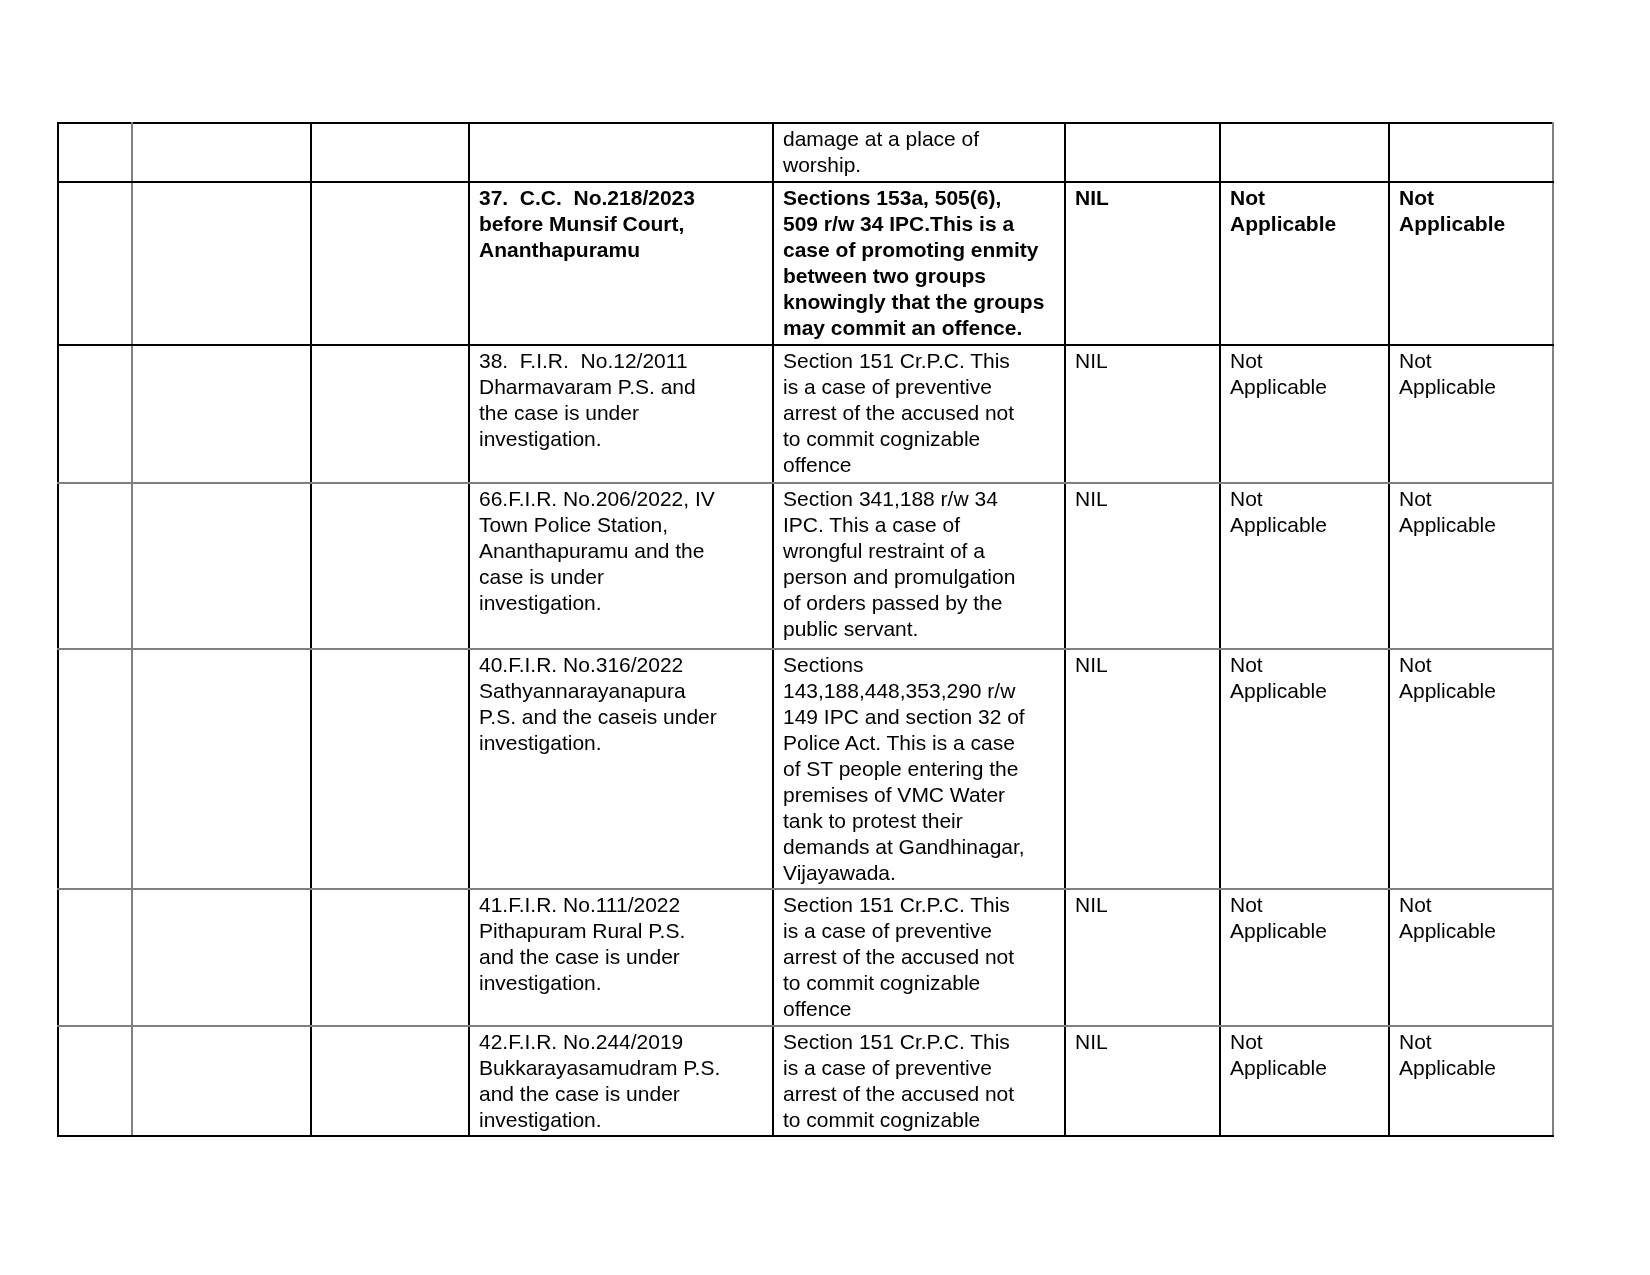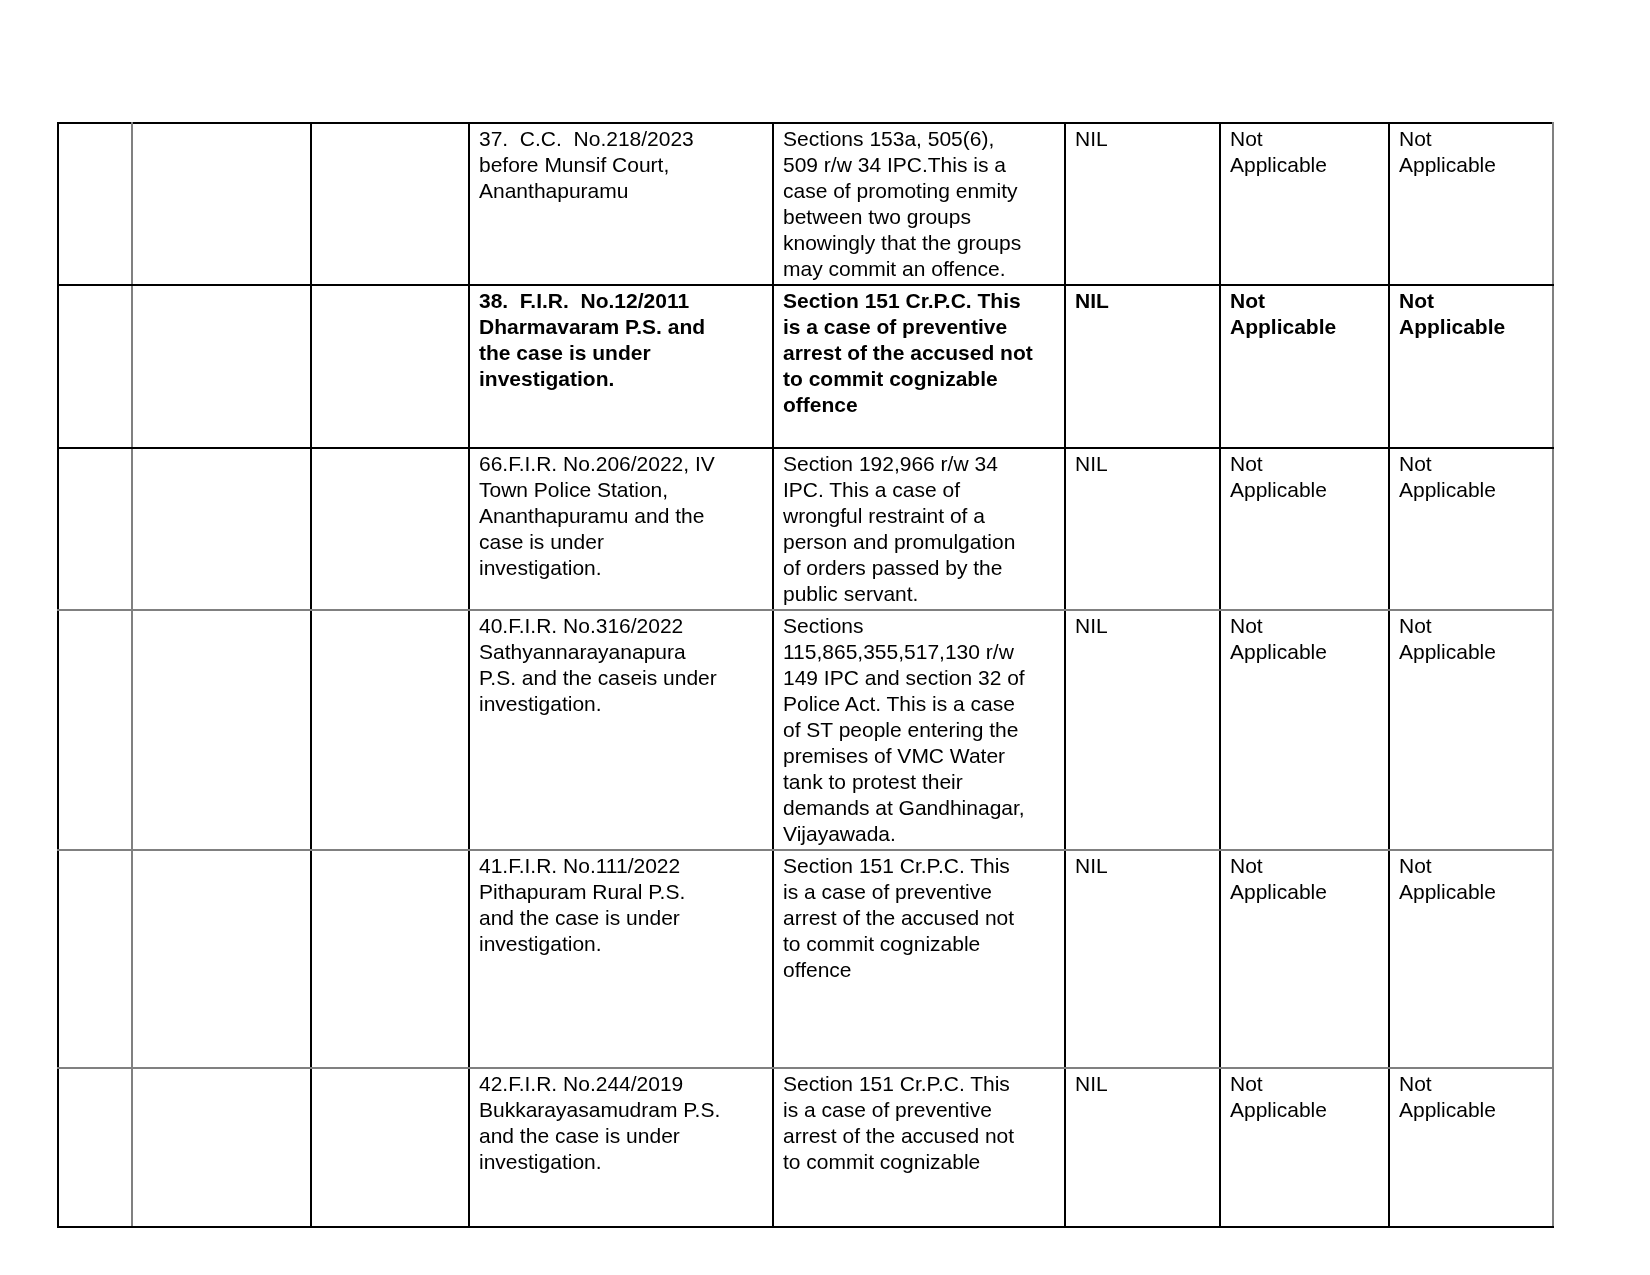--- a/index.html
+++ b/index.html
@@ -39,21 +39,21 @@
   table.cases tr:nth-child(2) td { border-bottom-color: #000000; }
   
   table.cases td:first-child { border-right-color: #808080; }
   table.cases td:last-child  { border-right-color: #808080; }
   
   table.cases tr:nth-child(1) td { height: 59px; }
   table.cases tr:nth-child(2) td { height: 163px; font-weight: bold; }
   table.cases tr:nth-child(3) td { height: 138px; }
   table.cases tr:nth-child(4) td { height: 166px; }
   table.cases tr:nth-child(5) td { height: 218px; }
-  table.cases tr:nth-child(6) td { height: 159px; }
+  table.cases tr:nth-child(6) td { height: 137px; }
   table.cases tr:nth-child(7) td { height: 97px; }
 </style>
 </head>
 <body>
 
 <div class="page">
   <table class="cases">
     <colgroup>
       <col style="width:74px">
         <col style="width:179px">
@@ -62,20 +62,31 @@
       <col style="width:292px">
         <col style="width:155px">
         <col style="width:169px">
         <col style="width:164px">
     </colgroup>
     <tbody>
       <tr>
         <td></td>
         <td></td>
         <td></td>
+        <td></td>
+        <td>damage at a place of
+worship.</td>
+        <td></td>
+        <td></td>
+        <td></td>
+      </tr>
+      <tr>
+        <td></td>
+        <td></td>
+        <td></td>
         <td>37.  C.C.  No.218/2023
 before Munsif Court,
 Ananthapuramu</td>
         <td>Sections 153a, 505(6),
 509 r/w 34 IPC.This is a
 case of promoting enmity
 between two groups
 knowingly that the groups
 may commit an offence.</td>
         <td>NIL</td>
@@ -105,42 +116,42 @@
       </tr>
       <tr>
         <td></td>
         <td></td>
         <td></td>
         <td>66.F.I.R. No.206/2022, IV
 Town Police Station,
 Ananthapuramu and the
 case is under
 investigation.</td>
-        <td>Section 192,966 r/w 34
+        <td>Section 341,188 r/w 34
 IPC. This a case of
 wrongful restraint of a
 person and promulgation
 of orders passed by the
 public servant.</td>
         <td>NIL</td>
         <td>Not
 Applicable</td>
         <td>Not
 Applicable</td>
       </tr>
       <tr>
         <td></td>
         <td></td>
         <td></td>
         <td>40.F.I.R. No.316/2022
 Sathyannarayanapura
 P.S. and the caseis under
 investigation.</td>
         <td>Sections
-115,865,355,517,130 r/w
+143,188,448,353,290 r/w
 149 IPC and section 32 of
 Police Act. This is a case
 of ST people entering the
 premises of VMC Water
 tank to protest their
 demands at Gandhinagar,
 Vijayawada.</td>
         <td>NIL</td>
         <td>Not
 Applicable</td>

